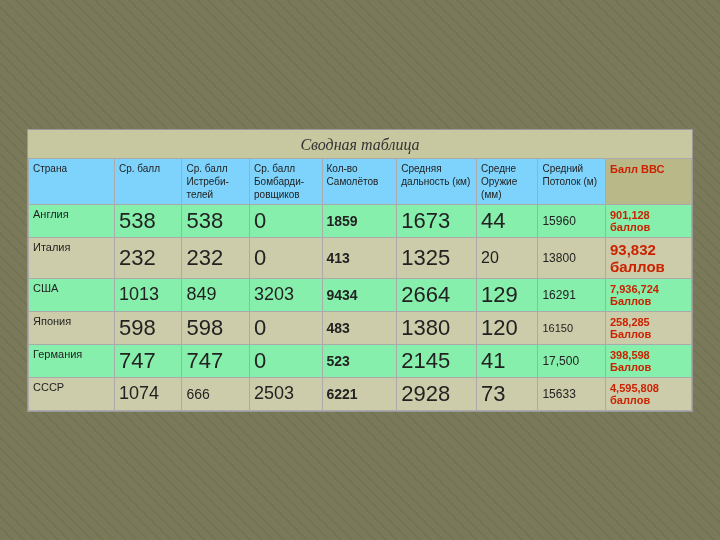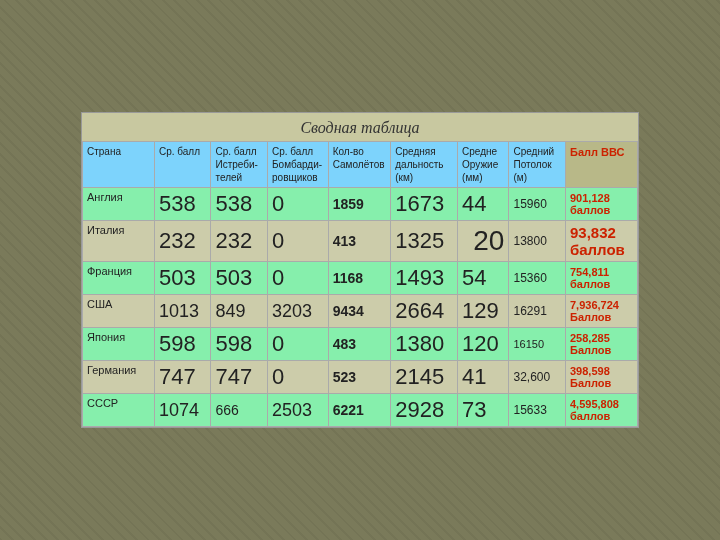--- a/index.html
+++ b/index.html
@@ -14,21 +14,21 @@
       );
       display: flex;
       align-items: center;
       justify-content: center;
       font-family: Arial, sans-serif;
     }
     .table-container {
       background: #c8c8a0;
       border: 1px solid #999;
       padding: 0;
-      width: 558px;
+      width: 666px;
     }
     .table-title {
       text-align: center;
       font-size: 16px;
       font-style: italic;
       color: #333;
       padding: 6px 0 4px 0;
       background: #c8c8a0;
       font-family: 'Times New Roman', serif;
     }
@@ -157,34 +157,23 @@
           <td class="col-ceiling" style="font-size: 12px;">15960</td>
           <td class="col-vvs" style="font-size: 11px; color: rgb(204, 34, 0);">901,128 баллов</td>
         </tr>
         <tr>
           <td class="col-country" style="font-size: 11px;">Италия</td>
           <td class="col-avg" style="font-size: 22px;">232</td>
           <td class="col-avg-fighter" style="font-size: 22px;">232</td>
           <td class="col-avg-bomber" style="font-size: 22px;">0</td>
           <td class="col-planes" style="font-size: 14px; font-weight: bold;">413</td>
           <td class="col-range" style="font-size: 22px;">1325</td>
-          <td class="col-weapon" style="font-size: 28px; text-align: right;">20</td>
+          <td class="col-weapon" style="font-size: 16px;">20</td>
           <td class="col-ceiling" style="font-size: 12px;">13800</td>
           <td class="col-vvs" style="font-size: 15px; color: rgb(204, 34, 0);">93,832 баллов</td>
-        </tr>
-        <tr>
-          <td class="col-country" style="font-size: 11px;">Франция</td>
-          <td class="col-avg" style="font-size: 22px;">503</td>
-          <td class="col-avg-fighter" style="font-size: 22px;">503</td>
-          <td class="col-avg-bomber" style="font-size: 22px;">0</td>
-          <td class="col-planes" style="font-size: 14px; font-weight: bold;">1168</td>
-          <td class="col-range" style="font-size: 22px;">1493</td>
-          <td class="col-weapon" style="font-size: 22px;">54</td>
-          <td class="col-ceiling" style="font-size: 12px;">15360</td>
-          <td class="col-vvs" style="font-size: 11px; color: rgb(204, 34, 0);">754,811 баллов</td>
         </tr>
         <tr>
           <td class="col-country" style="font-size: 11px;">США</td>
           <td class="col-avg" style="font-size: 18px;">1013</td>
           <td class="col-avg-fighter" style="font-size: 18px;">849</td>
           <td class="col-avg-bomber" style="font-size: 18px;">3203</td>
           <td class="col-planes" style="font-size: 14px; font-weight: bold;">9434</td>
           <td class="col-range" style="font-size: 22px;">2664</td>
           <td class="col-weapon" style="font-size: 22px;">129</td>
           <td class="col-ceiling" style="font-size: 12px;">16291</td>
@@ -202,21 +191,21 @@
           <td class="col-vvs" style="font-size: 11px; color: rgb(204, 34, 0);">258,285 Баллов</td>
         </tr>
         <tr>
           <td class="col-country" style="font-size: 11px;">Германия</td>
           <td class="col-avg" style="font-size: 22px;">747</td>
           <td class="col-avg-fighter" style="font-size: 22px;">747</td>
           <td class="col-avg-bomber" style="font-size: 22px;">0</td>
           <td class="col-planes" style="font-size: 14px; font-weight: bold;">523</td>
           <td class="col-range" style="font-size: 22px;">2145</td>
           <td class="col-weapon" style="font-size: 22px;">41</td>
-          <td class="col-ceiling" style="font-size: 12px;">32,600</td>
+          <td class="col-ceiling" style="font-size: 12px;">17,500</td>
           <td class="col-vvs" style="font-size: 11px; color: rgb(204, 34, 0);">398,598 Баллов</td>
         </tr>
         <tr>
           <td class="col-country" style="font-size: 11px;">СССР</td>
           <td class="col-avg" style="font-size: 18px;">1074</td>
           <td class="col-avg-fighter" style="font-size: 14px;">666</td>
           <td class="col-avg-bomber" style="font-size: 18px;">2503</td>
           <td class="col-planes" style="font-size: 14px; font-weight: bold;">6221</td>
           <td class="col-range" style="font-size: 22px;">2928</td>
           <td class="col-weapon" style="font-size: 22px;">73</td>

